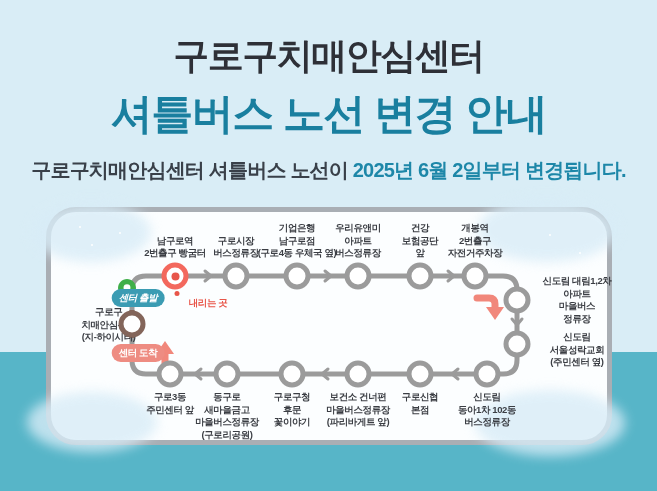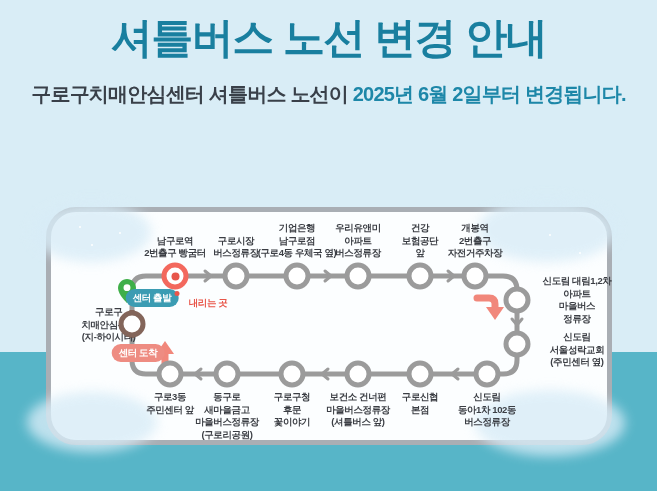--- a/index.html
+++ b/index.html
@@ -86,20 +86,21 @@
     font-size:9.5px; font-weight:700; letter-spacing:-0.4px; line-height:1.34; color:#3b3e44;
   }
 </style>
 </head>
 <body>
 
 <div class="poster">
   <div class="band"></div>
 
   <div class="header">
+    <div class="main-title">구로구치매안심센터</div>
     <div class="subtitle">셔틀버스 노선 변경 안내</div>
     <div class="description"><span>구로구치매안심센터 셔틀버스 노선이 </span><span class="hl">2025년 6월 2일부터 변경됩니다.</span></div>
   </div>
 
   <div class="route-card">
     <div class="cloud" style="left:-20px; top:-10px; width:120px; height:60px;"></div>
     <div class="cloud" style="right:-10px; top:-14px; width:140px; height:64px;"></div>
     <div class="cloud" style="left:-24px; bottom:-12px; width:130px; height:60px;"></div>
     <div class="cloud" style="right:-18px; bottom:-16px; width:150px; height:66px;"></div>
     <div class="sparkles"></div>
@@ -131,21 +132,21 @@
       <div class="center-block">
         <svg width="18" height="24" viewBox="0 0 24 32">
           <path d="M12,0 C5.4,0 0,5.4 0,12 C0,21 12,32 12,32 C12,32 24,21 24,12 C24,5.4 18.6,0 12,0 Z" fill="#3faf49"></path>
           <circle cx="12" cy="11.5" r="4.6" fill="#ffffff"></circle>
         </svg>
         <div class="center-label">구로구
 치매안심센터
 (지-하이시티)</div>
       </div>
 
-      <div class="badge depart" style="left:106px; top:91px;">센터 출발</div>
+      <div class="badge depart" style="left:92px; top:91px;font-style:italic;">센터 출발</div>
       <div class="badge arrive" style="left:92px; top:146px;">센터 도착</div>
 
       <div class="stop" style="left:86px; top:117px;">
         <div class="node brown"></div>
       </div>
 
       <div class="stop" style="left:129px; top:69px;">
         <div class="stop-label above">남구로역
 2번출구 빵굼터</div>
         <div class="node red">
@@ -206,21 +207,21 @@
       </div>
       <div class="stop" style="left:374px; top:167px;">
         <div class="node"></div>
         <div class="stop-label below">구로신협
 본점</div>
       </div>
       <div class="stop" style="left:312px; top:167px;">
         <div class="node"></div>
         <div class="stop-label below">보건소 건너편
 마을버스정류장
-(셔틀버스 앞)</div>
+(파리바게트 앞)</div>
       </div>
       <div class="stop" style="left:246px; top:167px;">
         <div class="node"></div>
         <div class="stop-label below">구로구청
 후문
 꽃이야기</div>
       </div>
       <div class="stop" style="left:181px; top:167px;">
         <div class="node"></div>
         <div class="stop-label below">동구로

